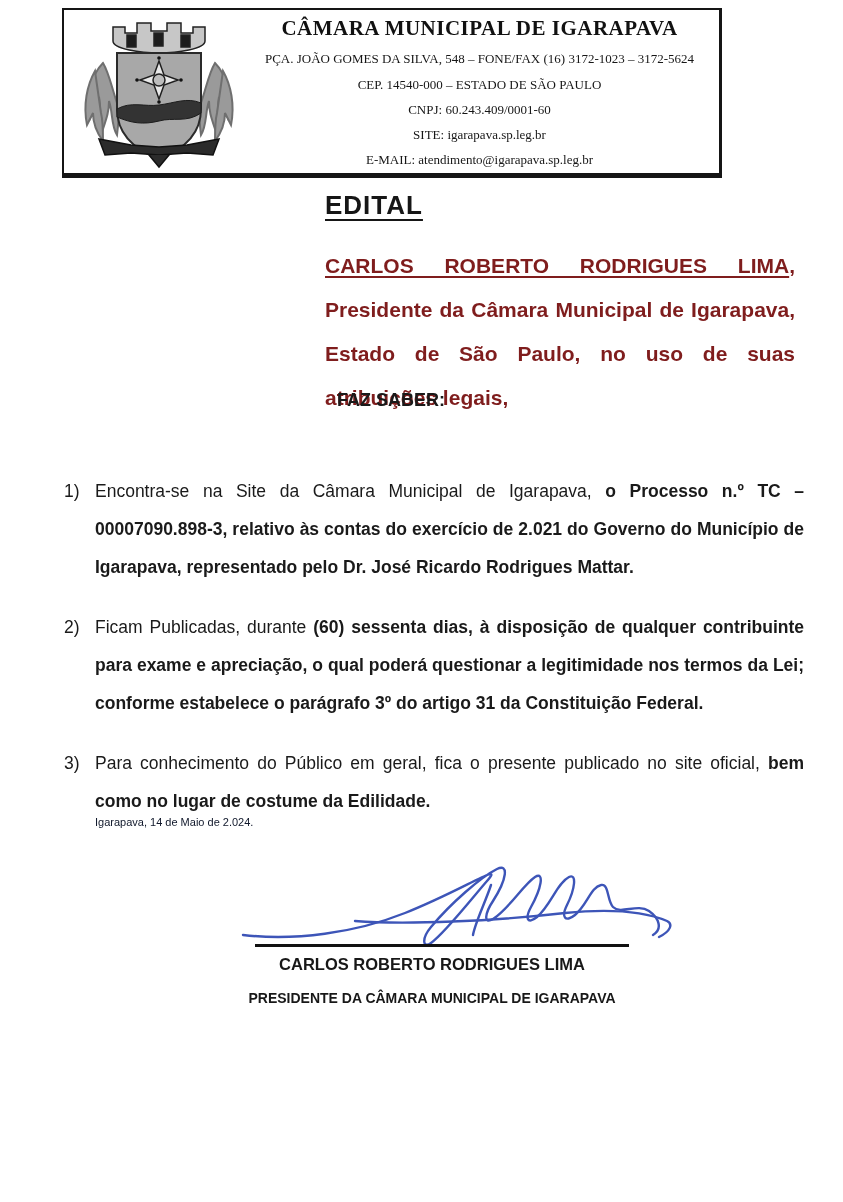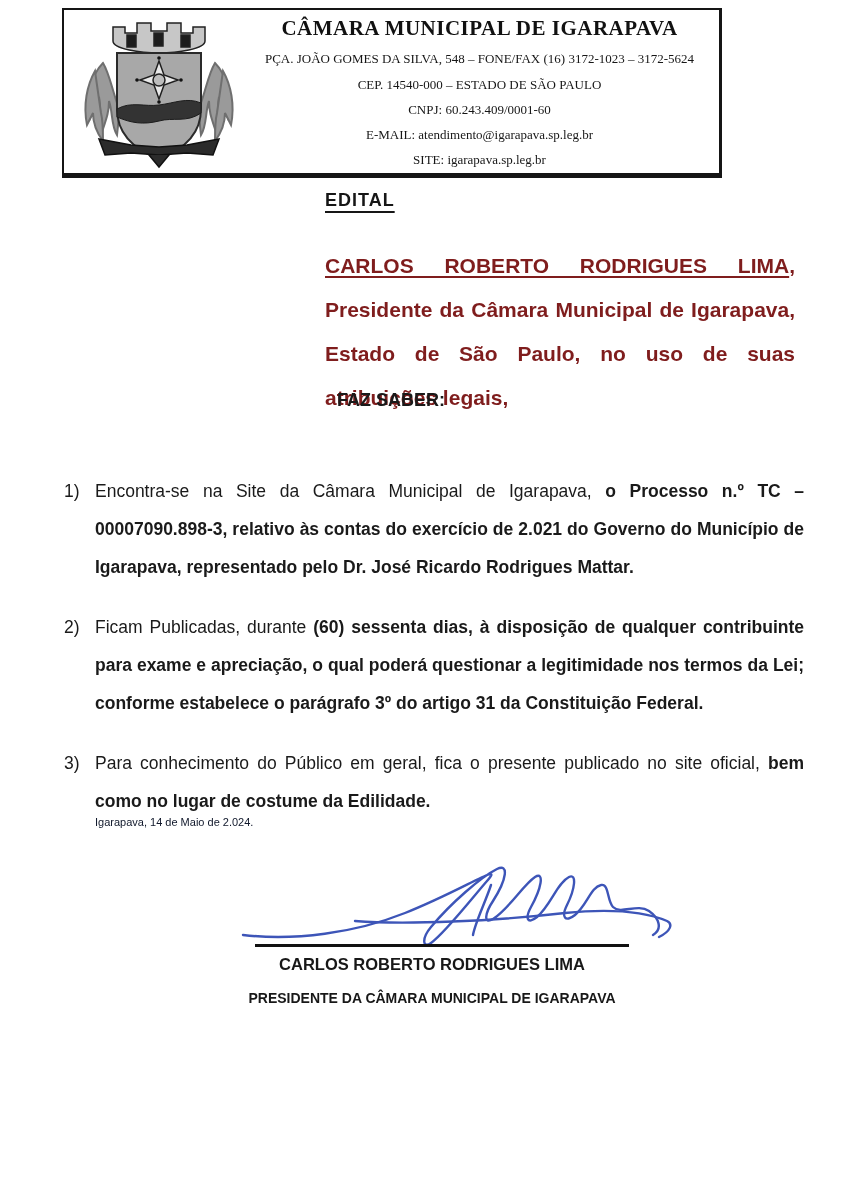--- a/index.html
+++ b/index.html
@@ -52,21 +52,21 @@
   }
   .org-line {
     font-size: 13px;
     color: #161616;
     margin-top: 8px;
   }
   
   .doc-title {
     position: absolute;
     left: 325px; top: 190px;
-    font-size: 18px;
+    font-size: 26px;
     font-weight: bold;
     letter-spacing: 1px;
     text-decoration: underline;
     text-decoration-thickness: 2px;
     text-underline-offset: 5px;
     color: #161616;
     text-align: center;
   }
   .intro {
     position: absolute;
@@ -192,22 +192,22 @@
           <path d="M26,126 L58,132 L86,134 L114,132 L146,126 L140,142 L114,140 L86,142 L58,140 L32,142 Z" fill="#2b2b2b"></path>
           <path d="M76,142 L86,154 L96,142" fill="#2b2b2b"></path>
         </g>
       </svg>
     </div>
     <div class="header-text">
       <div class="org-name">CÂMARA MUNICIPAL DE IGARAPAVA</div>
       <div class="org-line">PÇA. JOÃO GOMES DA SILVA, 548 – FONE/FAX (16) 3172-1023 – 3172-5624</div>
       <div class="org-line">CEP. 14540-000 – ESTADO DE SÃO PAULO</div>
       <div class="org-line">CNPJ: 60.243.409/0001-60</div>
+      <div class="org-line">SITE: igarapava.sp.leg.br</div>
       <div class="org-line">E-MAIL: atendimento@igarapava.sp.leg.br</div>
-      <div class="org-line">SITE: igarapava.sp.leg.br</div>
     </div>
   </div>
 
   <div class="doc-title">EDITAL</div>
 
   <div class="intro">
     <span class="u">CARLOS ROBERTO RODRIGUES LIMA</span><span>, Presidente da Câmara Municipal de Igarapava, Estado de São Paulo, no uso de suas atribuições legais,</span>
   </div>
 
   <div class="faz-saber">FAZ SABER:</div>

